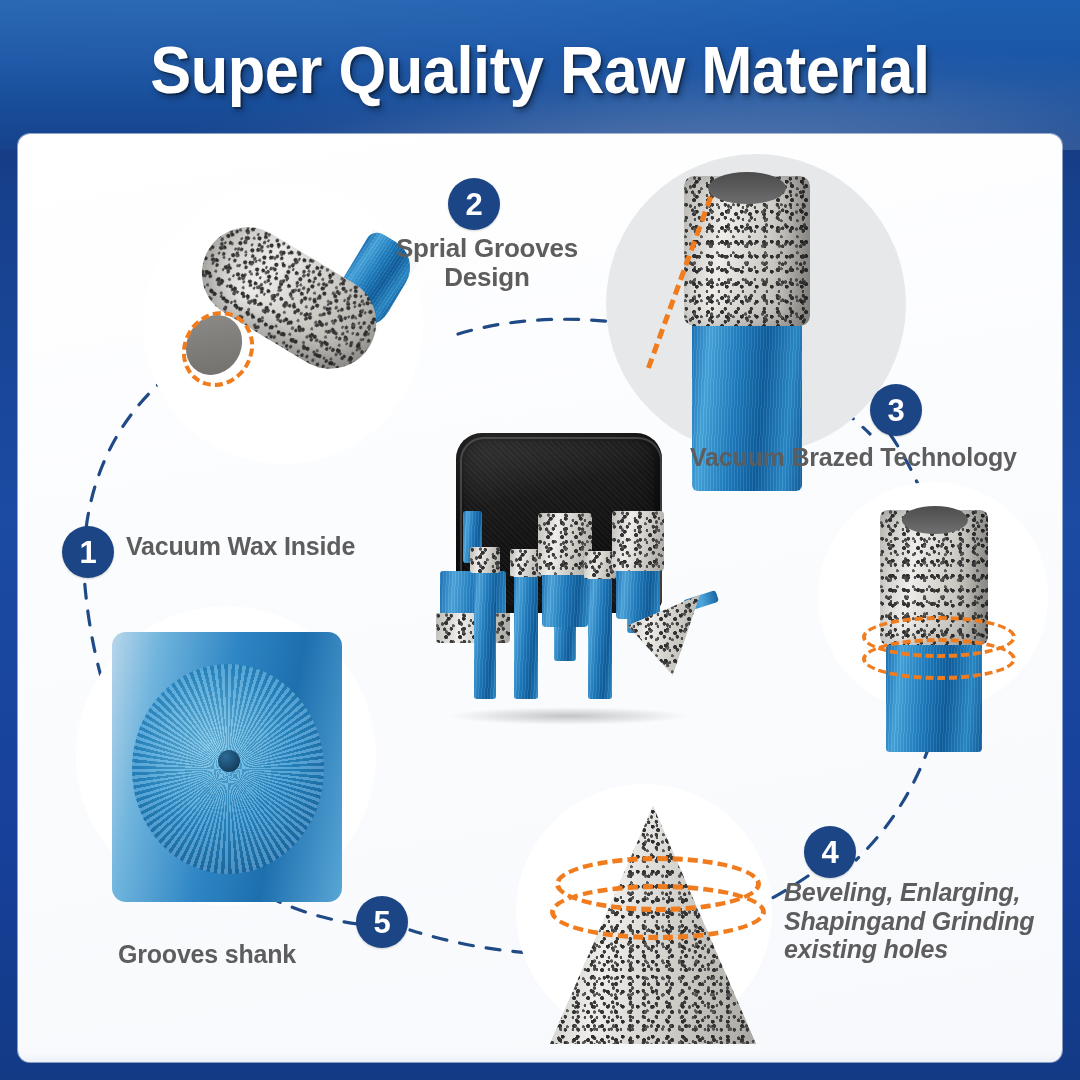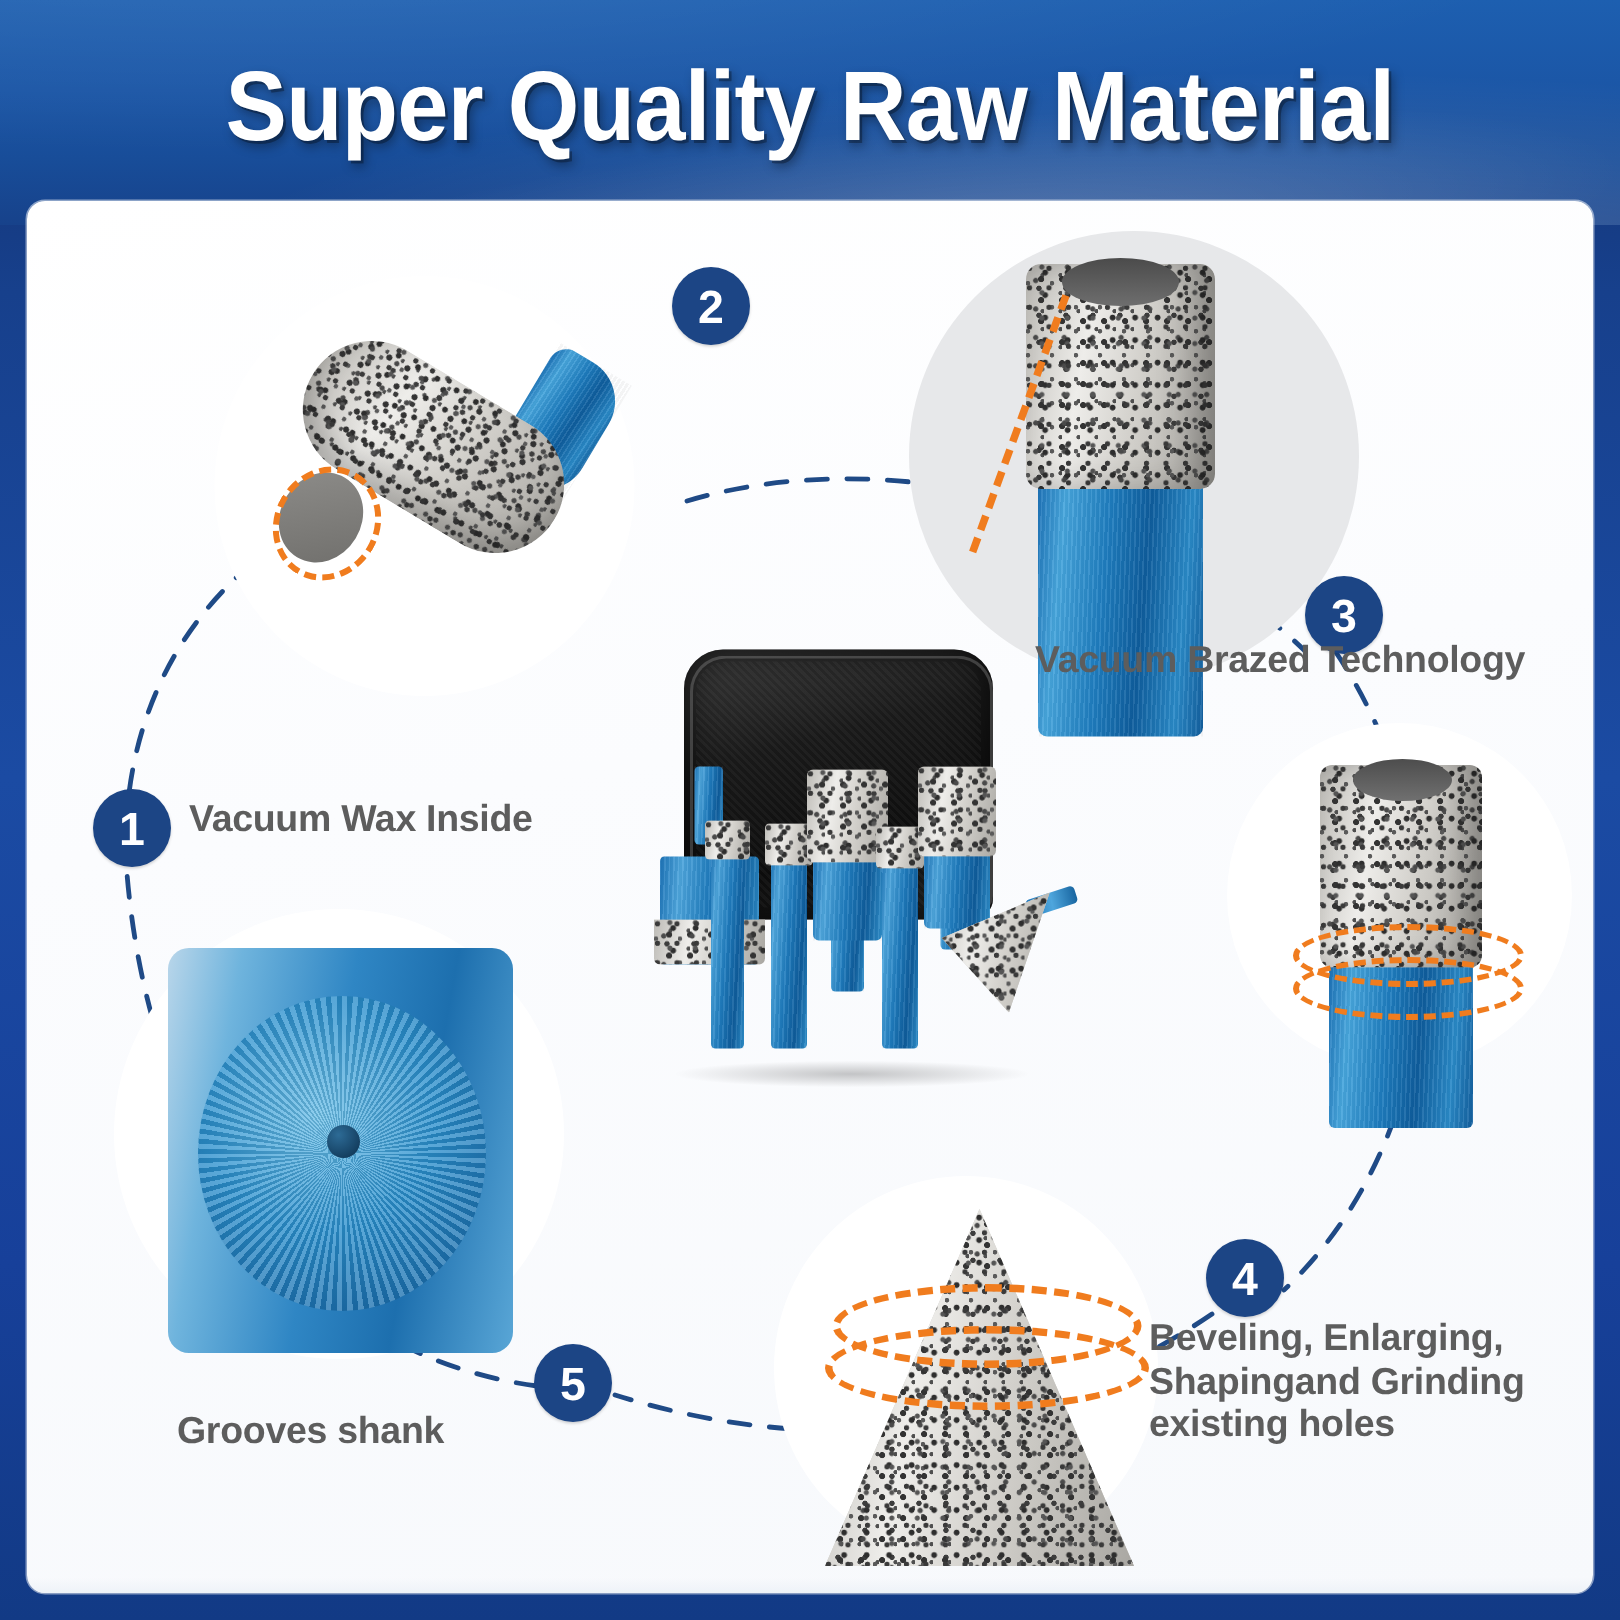--- a/index.html
+++ b/index.html
@@ -380,24 +380,26 @@
     </div>
     <div class="badge" style="left:786px;top:692px;">
       <span>4</span>
     </div>
     <div class="badge" style="left:338px;top:762px;">
       <span>5</span>
     </div>
 
     <div class="cap" style="left:108px;top:398px;">Vacuum Wax Inside</div>
 
-
-    <div class="cap" style="left:672px;top:292px;">Vacuum Brazed Technology</div>
-
-    <div class="cap c4" style="left:748px;top:744px;width:276px;">Beveling, Enlarging,
+    <div class="cap c2" style="left:364px;top:100px;width:210px;">Sprial Grooves
+Design</div>
+
+    <div class="cap" style="left:672px;top:309px;">Vacuum Brazed Technology</div>
+
+    <div class="cap c4" style="left:766px;top:744px;width:276px;font-style:italic;">Beveling, Enlarging,
 Shapingand Grinding
 existing holes</div>
 
     <div class="cap" style="left:100px;top:806px;">Grooves shank</div>
 
     <div class="panel-bottom-fade"></div>
   </div>
 </div>
 
 </body></html>

